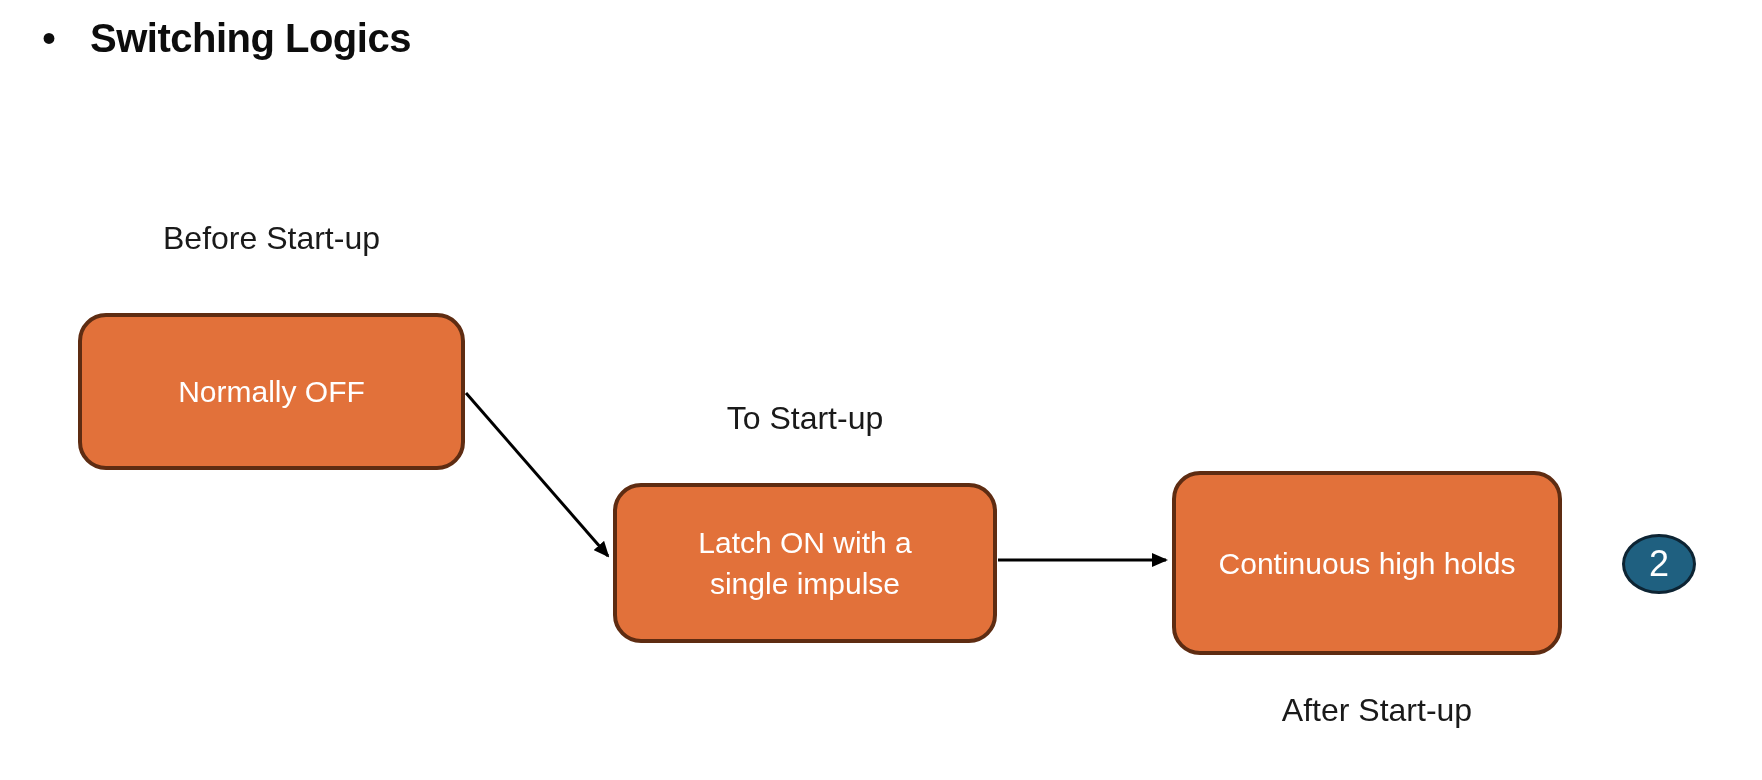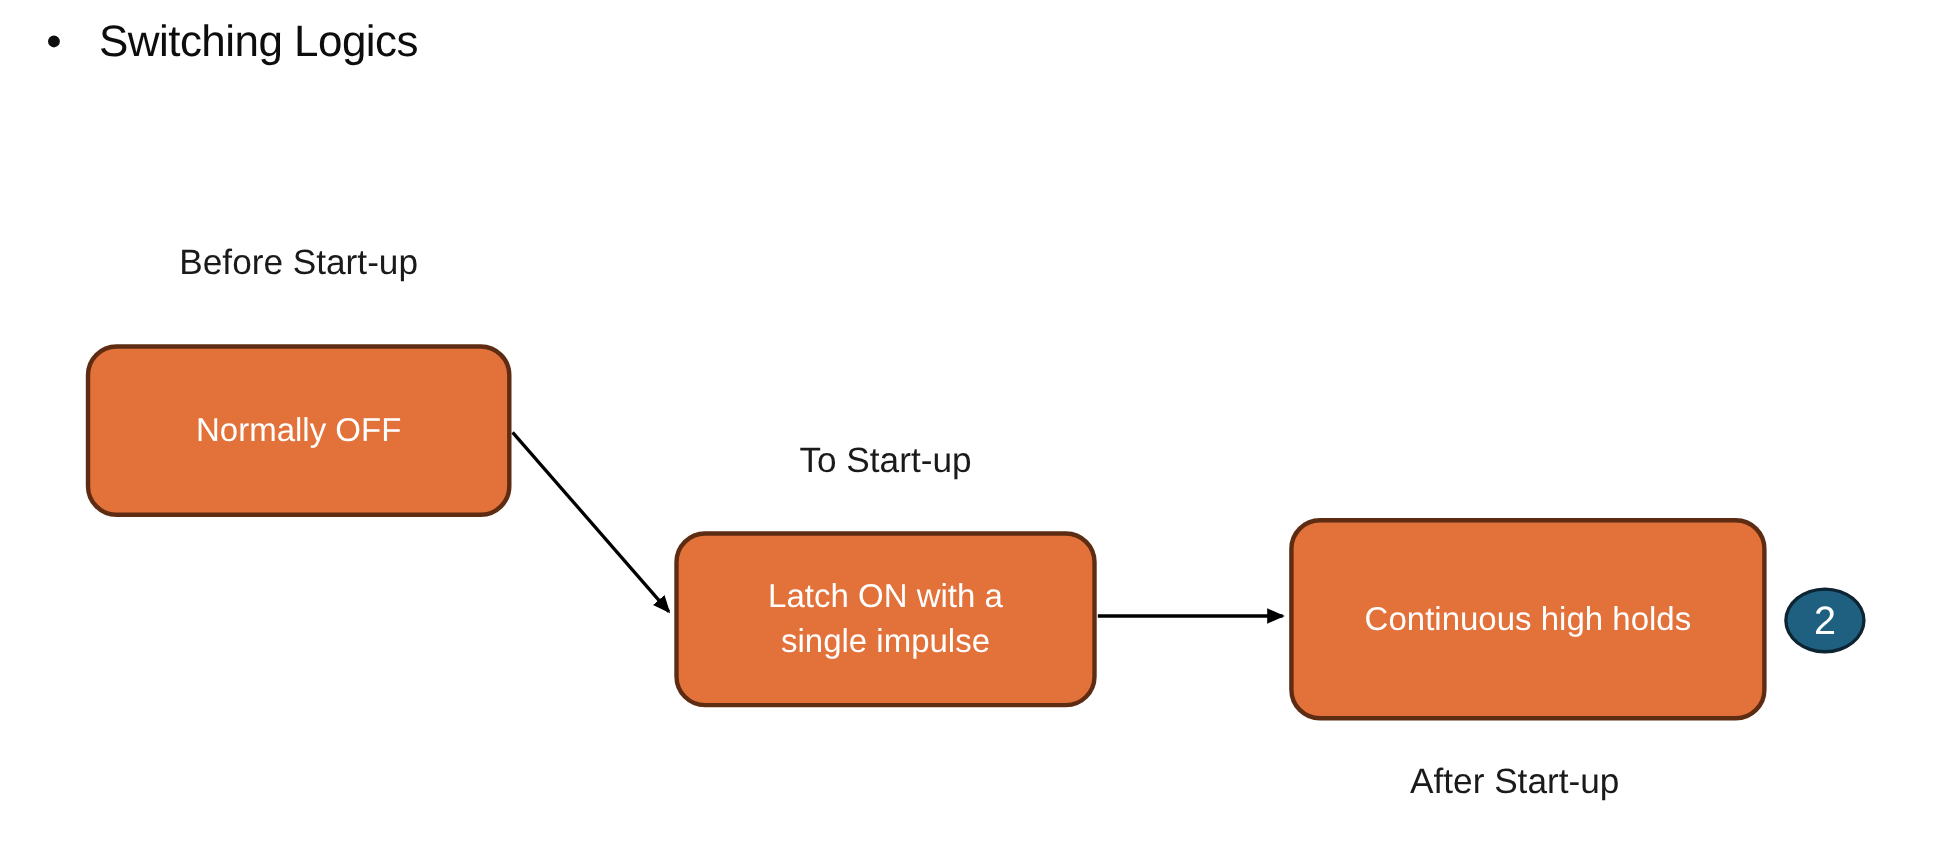--- a/index.html
+++ b/index.html
@@ -27,21 +27,21 @@
   }
   .title-bullet {
     font-size: 40px;
     line-height: 56px;
     width: 48px;
     color: #0d0d0d;
   }
   .title-text {
     font-size: 40px;
     line-height: 56px;
-    font-weight: 400;
+    font-weight: 700;
     letter-spacing: -0.5px;
     color: #0d0d0d;
   }
 
   
   .stage-label {
     position: absolute;
     font-size: 32px;
     line-height: 36px;
     color: #1a1a1a;
@@ -62,21 +62,21 @@
     display: flex;
     flex-direction: column;
     align-items: center;
     justify-content: center;
     text-align: center;
     font-size: 30px;
     line-height: 41px;
   }
   .node-1 { left: 78px;   top: 313px; width: 387px; height: 157px; }
   .node-2 { left: 613px;  top: 483px; width: 384px; height: 160px; }
-  .node-3 { left: 1172px; top: 471px; width: 434px; height: 184px; }
+  .node-3 { left: 1172px; top: 471px; width: 390px; height: 184px; }
 
   
   .connector-layer {
     position: absolute;
     left: 0;
     top: 0;
     width: 1762px;
     height: 780px;
     pointer-events: none;
   }

